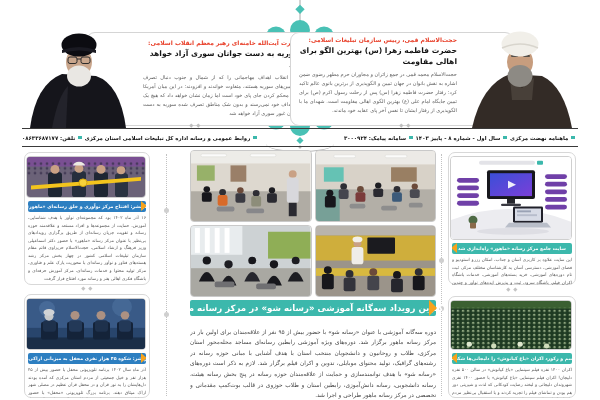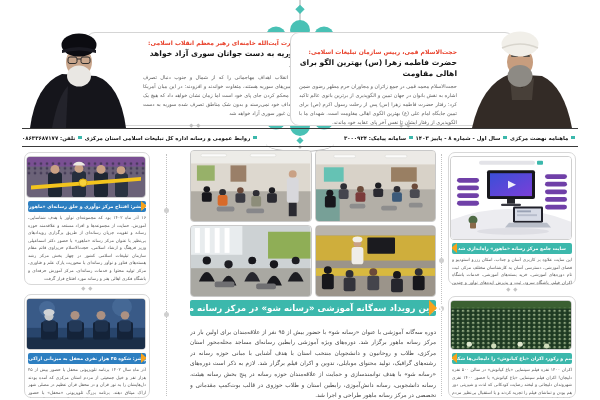--- a/index.html
+++ b/index.html
@@ -7,21 +7,21 @@
         font-family:"DejaVu Sans",sans-serif;direction:rtl;}
   
   .medallion{position:absolute;left:235px;top:0;width:130px;height:150px;}
   .arc-ornament{position:absolute;left:266px;top:136px;width:68px;height:15px;
                 border-bottom:1.5px solid #b8b8b8;border-radius:0 0 50% 50%;}
   .lead{position:absolute;top:22px;width:294px;height:106px;}
   .lead-left{left:20px;}
   .lead-right{right:20px;}
   .lead-box{position:absolute;top:10px;bottom:2px;border:1px solid #d5d5d5;border-radius:9px;background:#fff;}
   .lead-left .lead-box{left:66px;right:4px;padding:5px 8px 4px 56px;}
-  .lead-right .lead-box{right:66px;left:4px;padding:14px 56px 4px 8px;}
+  .lead-right .lead-box{right:66px;left:4px;padding:2px 56px 4px 8px;}
   .portrait{position:absolute;top:0;width:112px;height:106px;z-index:2;}
   .lead-left .portrait{left:2px;}
   .lead-right .portrait{right:2px;}
   .kicker{font-size:6px;font-weight:bold;color:#e8402a;line-height:1.5;text-align:right;}
   .lead-title{font-size:7.6px;font-weight:bold;color:#141414;line-height:1.5;text-align:right;margin:1px 0 2px;}
   .lead-body{font-size:5.1px;color:#5d5d5d;line-height:1.78;text-align:justify;margin:0;overflow:hidden;max-height:62px;}
   .mini-sep{position:absolute;display:flex;gap:4px;justify-content:center;width:30px;}
   .mini-sep i{width:2.6px;height:2.6px;background:#bfbfbf;transform:rotate(45deg);}
   
   .infobar{position:absolute;left:22px;right:22px;top:128px;height:17px;

